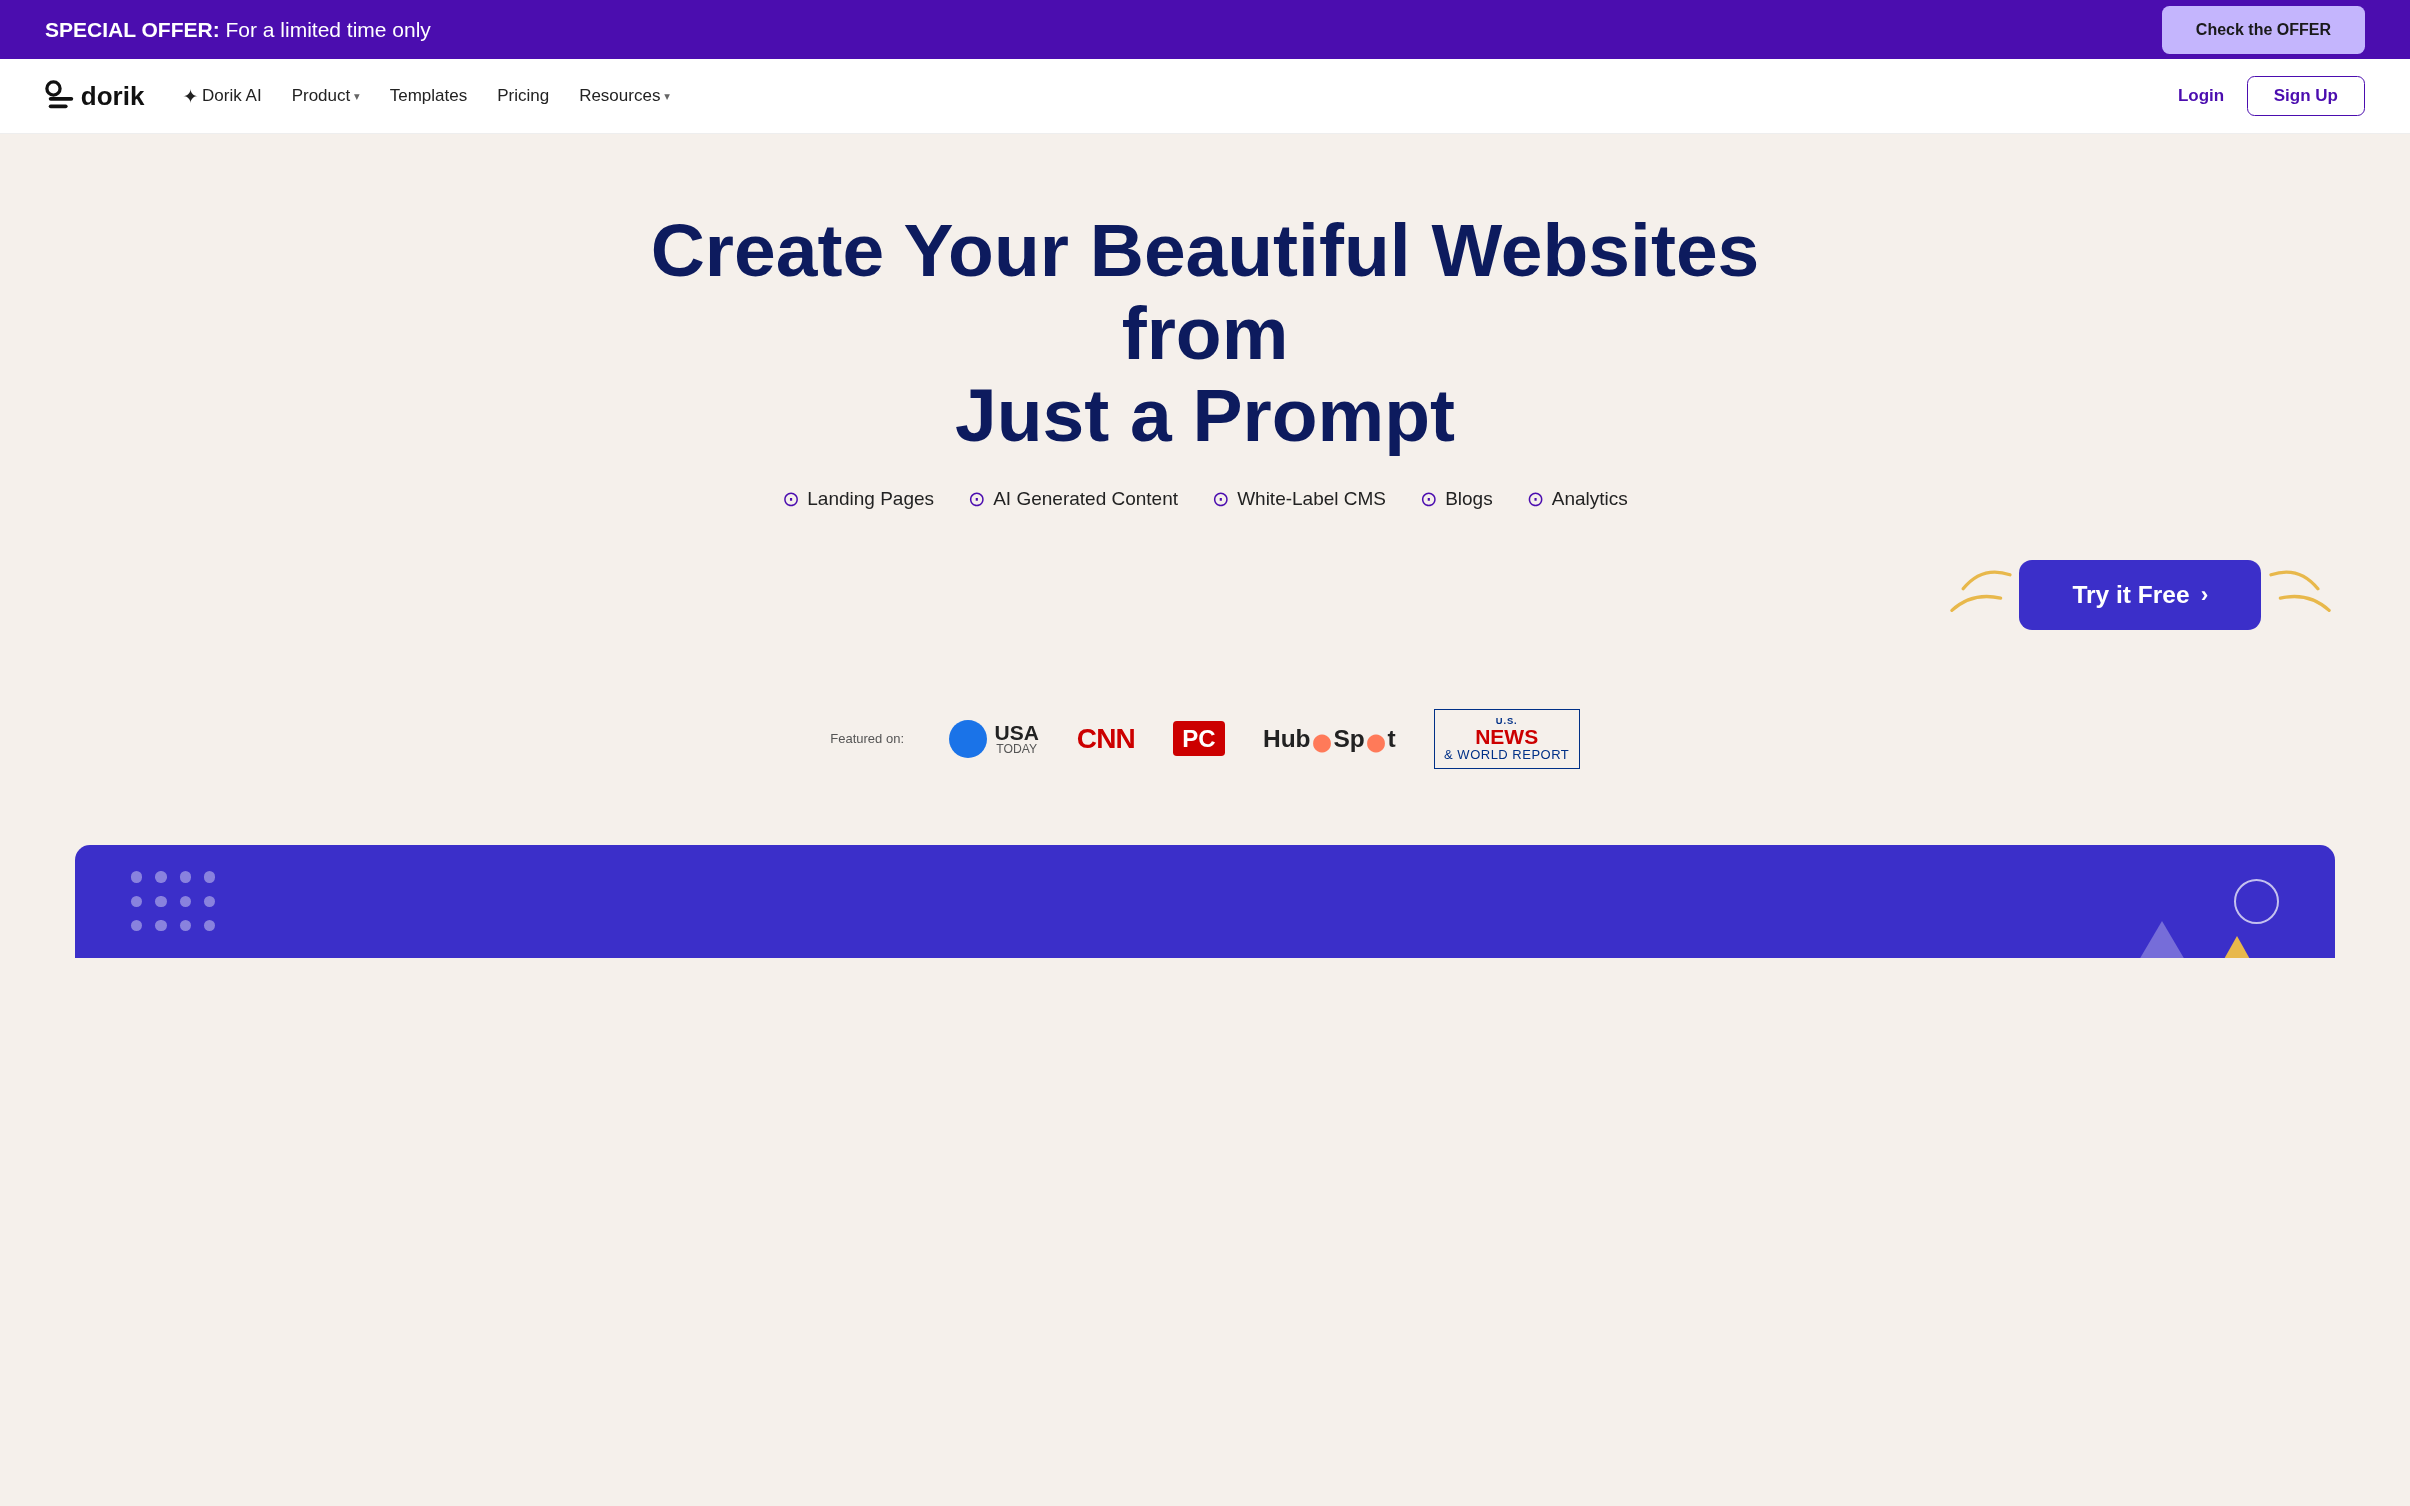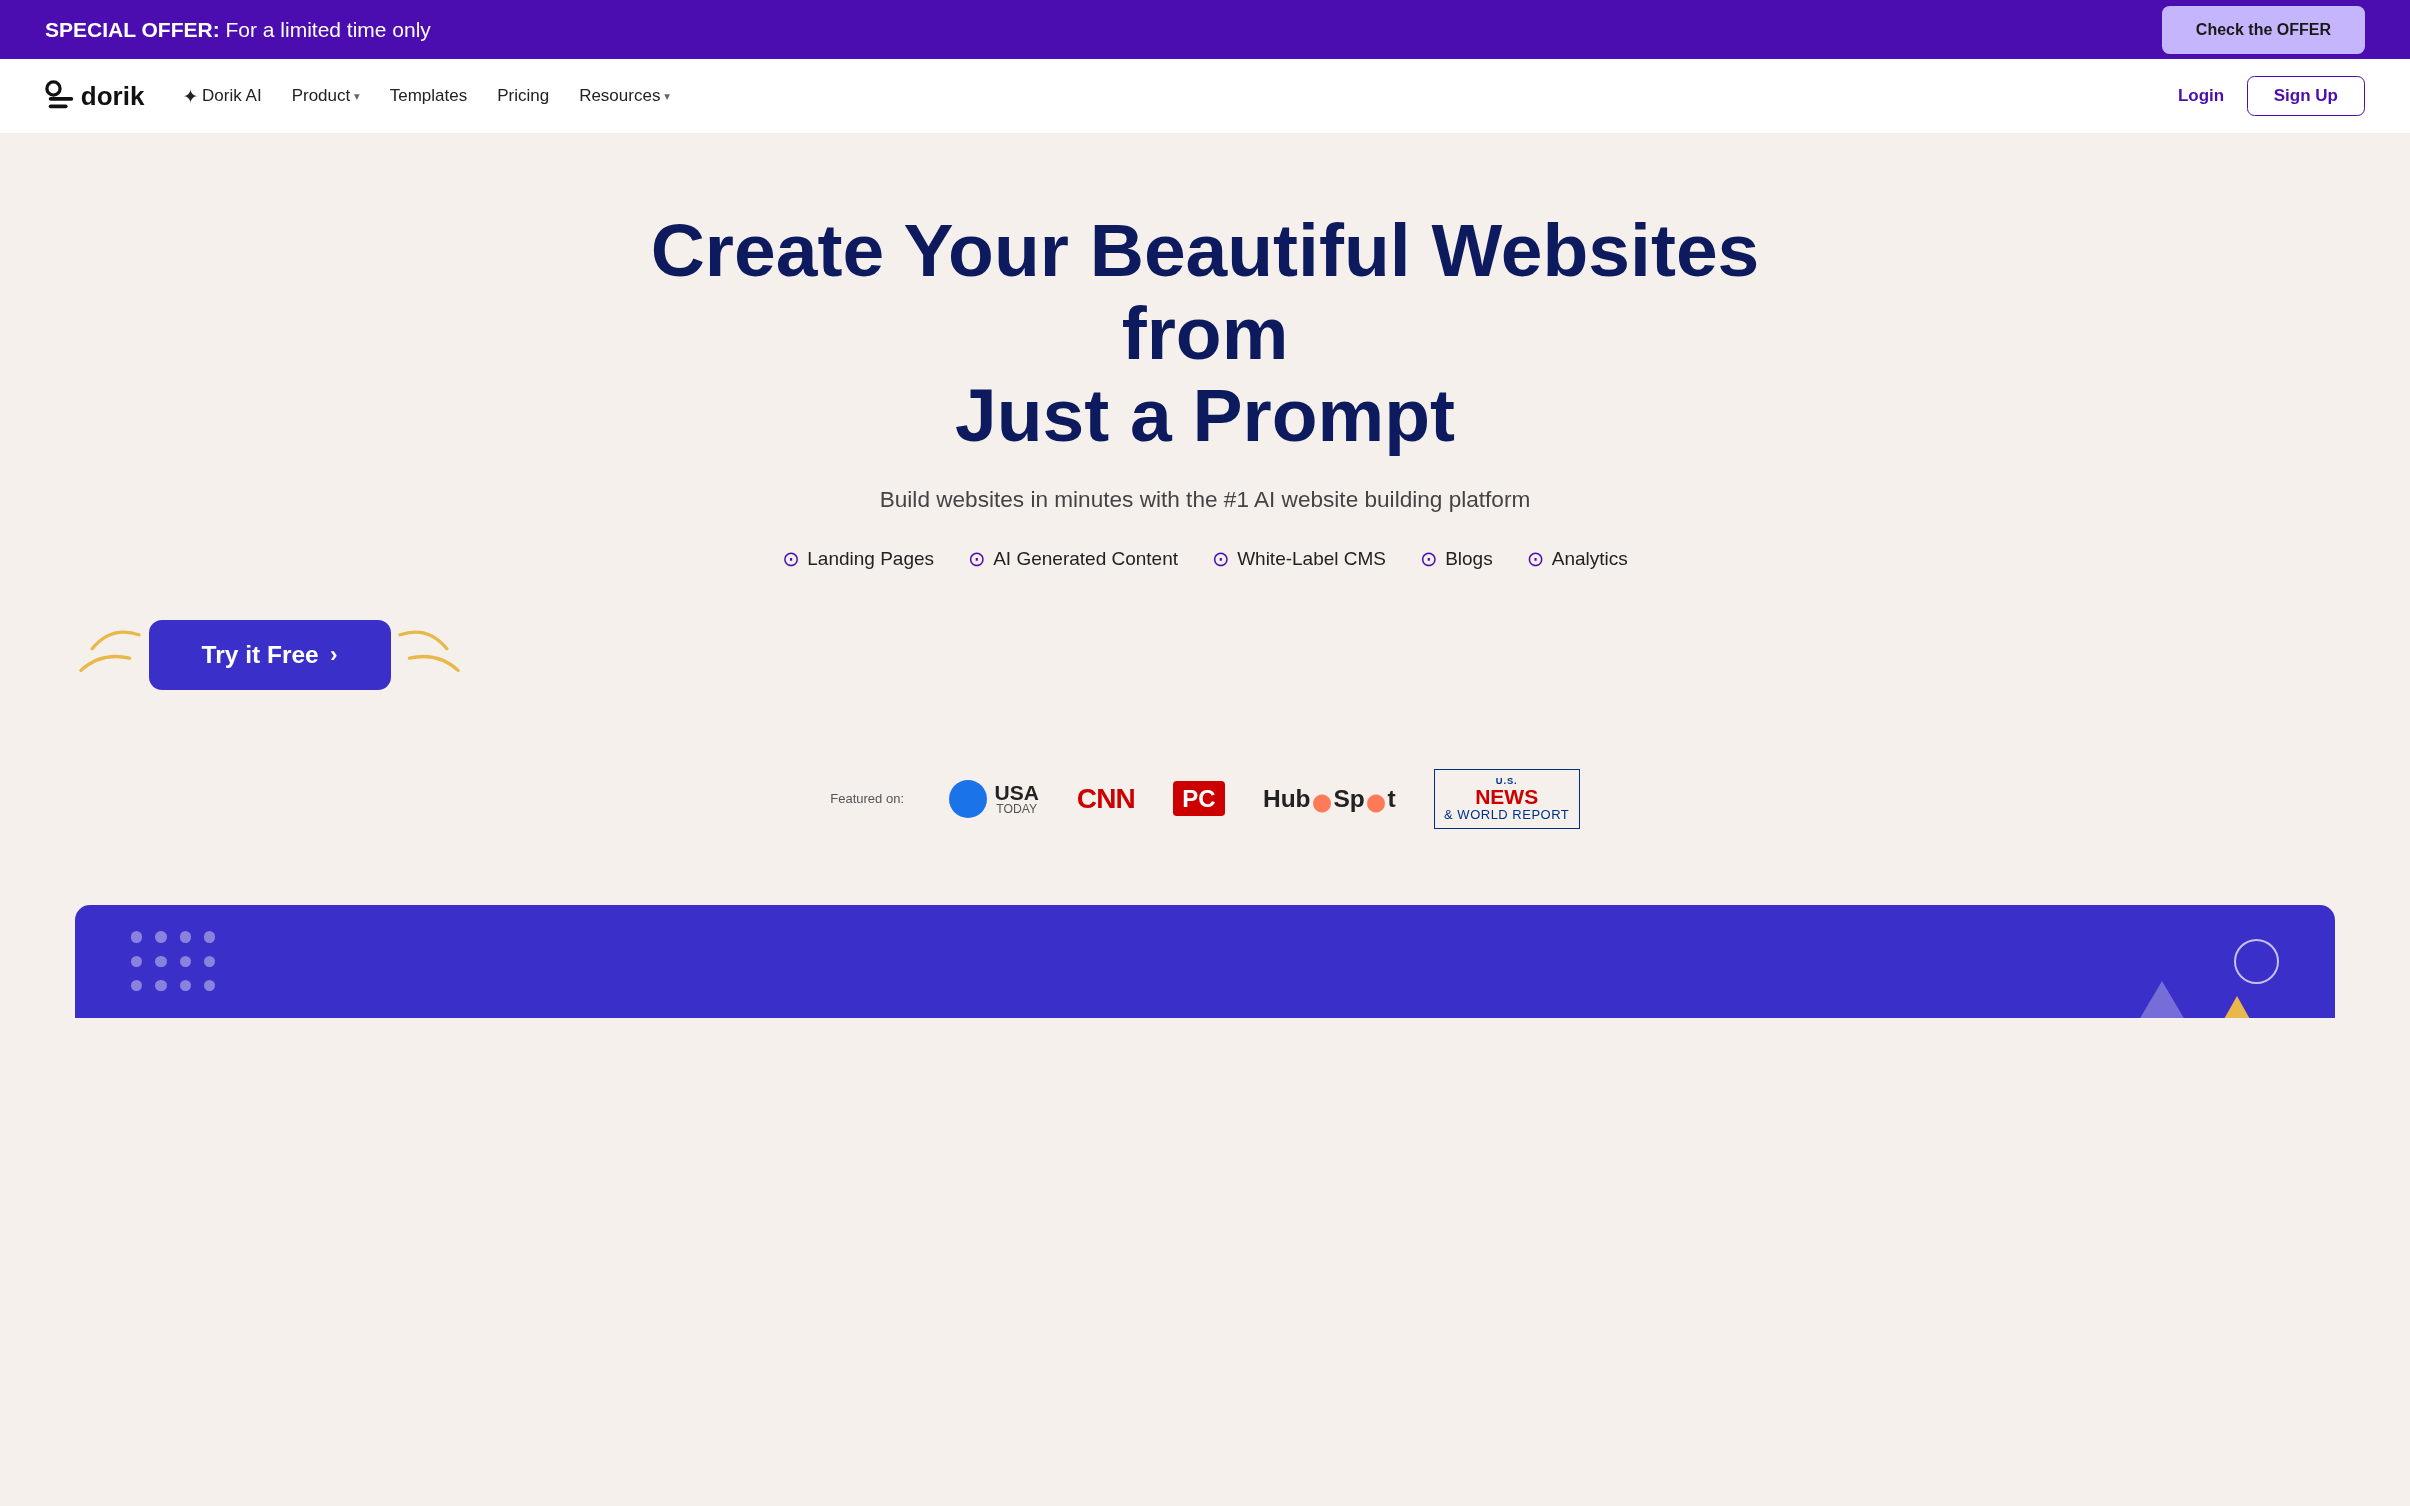--- a/index.html
+++ b/index.html
@@ -145,21 +145,21 @@
     }
     .check-icon {
       color: #4B0DAF;
       font-size: 21px;
     }
 
     
     .cta-area {
       display: flex;
       align-items: center;
-      justify-content: flex-start;
+      justify-content: flex-end;
       gap: 0;
       margin-bottom: 56px;
       position: relative;
     }
     .swoosh-left {
       position: relative;
       margin-right: -9.4px;
       z-index: 1;
     }
     .swoosh-right {
@@ -392,21 +392,20 @@
     <button class="login-btn">Login</button>
     <button class="signup-btn">Sign Up</button>
   </div>
 </nav>
 
 <section class="hero">
   <h1 class="hero-title">
     <span>Create Your Beautiful Websites from</span><br>
     <span>Just a Prompt</span>
   </h1>
-  <p class="hero-subtitle">Build websites in minutes with the #1 AI website building platform</p>
 
   <ul class="features-list">
     <li>
       <span class="check-icon">⊙</span>
       <span>Landing Pages</span>
     </li>
     <li>
       <span class="check-icon">⊙</span>
       <span>AI Generated Content</span>
     </li>

